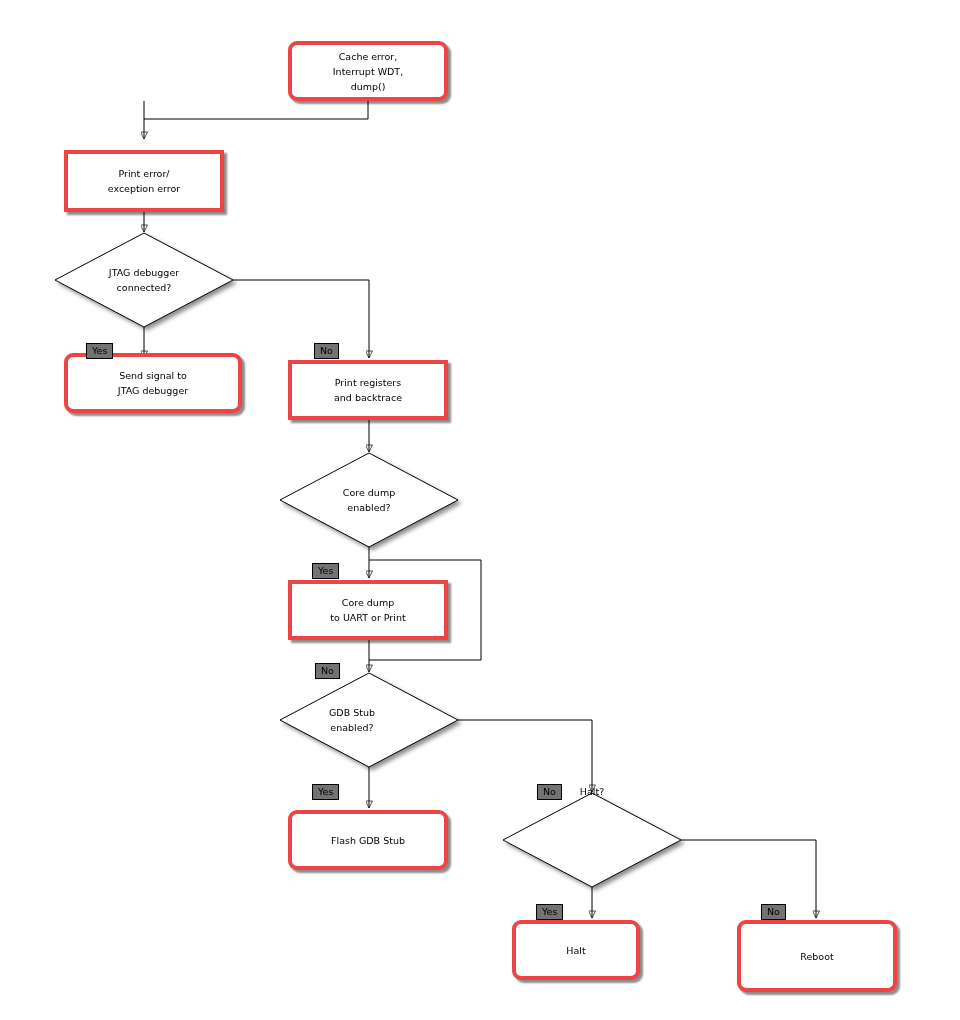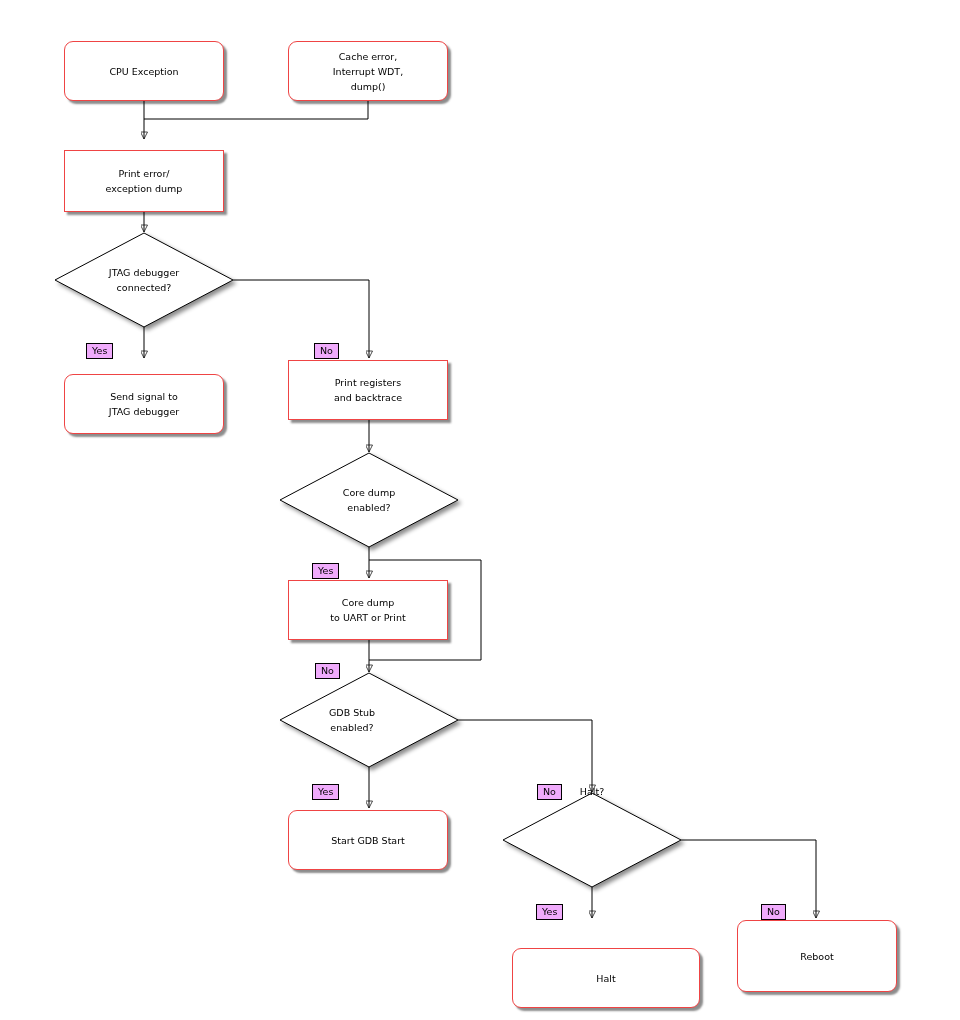--- a/index.html
+++ b/index.html
@@ -2,29 +2,29 @@
 <html><head>
 <meta charset="utf-8">
 <style>
   html,body{margin:0;padding:0;background:#fff;}
   #canvas{position:relative;width:960px;height:1020px;background:#ffffff;overflow:hidden;
           font-family:"DejaVu Sans","Liberation Sans",sans-serif;color:#000;}
   #wires{position:absolute;left:0;top:0;width:960px;height:1020px;}
   #wires path{stroke:#000;stroke-width:1;fill:none;}
   #wires polygon.diamond{fill:#fff;stroke:#000;stroke-width:1;
           filter:drop-shadow(3px 3px 2px rgba(0,0,0,0.45));}
-  .node{position:absolute;box-sizing:border-box;border:1px solid #ef4444;background:#fff;
+  .node{position:absolute;box-sizing:border-box;border:4px solid #ef4444;background:#fff;
         display:flex;flex-direction:column;align-items:center;justify-content:center;
         font-size:9.5px;line-height:15px;text-align:center;
         box-shadow:3px 3px 2px rgba(0,0,0,0.45);}
   .rounded{border-radius:9px;}
   .dtext{position:absolute;display:flex;flex-direction:column;align-items:center;
          justify-content:center;text-align:center;font-size:9.5px;line-height:15.5px;
          width:150px;pointer-events:none;}
-  .elabel{position:absolute;box-sizing:border-box;border:1px solid #000;background:#f0abfc;
+  .elabel{position:absolute;box-sizing:border-box;border:1px solid #000;background:#737373;
           font-size:9.5px;line-height:12px;padding:1px 5px;}
 </style>
 </head>
 <body>
 
 <div id="canvas">
 
   <svg id="wires" viewBox="0 0 960 1020" xmlns="http://www.w3.org/2000/svg">
     <defs>
       <marker id="arrow" viewBox="0 0 10 10" refX="10" refY="5" markerWidth="9" markerHeight="7" orient="auto">
@@ -45,55 +45,52 @@
     <path d="M458,720 H592 V792" marker-end="url(#arrow)"></path>
     <path d="M592,887 V918" marker-end="url(#arrow)"></path>
     <path d="M681,840 H816 V918" marker-end="url(#arrow)"></path>
 
     <polygon class="diamond" points="144,233 233,280 144,327 55,280"></polygon>
     <polygon class="diamond" points="369,453 458,500 369,547 280,500"></polygon>
     <polygon class="diamond" points="369,673 458,720 369,767 280,720"></polygon>
     <polygon class="diamond" points="592,793 681,840 592,887 503,840"></polygon>
   </svg>
 
-  <div class="node rounded" style="left:64px;top:41px;width:160px;height:60px;">
-    <div>CPU Exception</div>
-  </div>
 
   <div class="node rounded" style="left:288px;top:41px;width:160px;height:60px;">
     <div>Cache error,</div>
     <div>Interrupt WDT,</div>
     <div>dump()</div>
   </div>
 
   <div class="node" style="left:64px;top:140px;width:160px;height:62px;margin-top:10px;">
     <div>Print error/</div>
-    <div>exception dump</div>
+    <div>exception error</div>
   </div>
 
-  <div class="node rounded" style="left:64px;top:374px;width:160px;height:60px;text-align:center;">
+  <div class="node rounded" style="left:64px;top:353px;width:178px;height:60px;text-align:center;">
     <div>Send signal to</div>
     <div>JTAG debugger</div>
   </div>
 
   <div class="node" style="left:288px;top:360px;width:160px;height:60px;">
     <div>Print registers</div>
     <div>and backtrace</div>
   </div>
 
   <div class="node" style="left:288px;top:580px;width:160px;height:60px;">
     <div>Core dump</div>
     <div>to UART or Print</div>
   </div>
 
   <div class="node rounded" style="left:288px;top:810px;width:160px;height:60px;">
-    <div>Start GDB Start</div>
+    <div>Flash GDB Stub</div>
   </div>
 
-  <div class="node rounded" style="left:512px;top:920px;width:188px;height:60px;margin-top:28px;">
+  <div class="node rounded" style="left:512px;top:920px;width:128px;height:60px;">
     <div>Halt</div>
   </div>
 
   <div class="node rounded" style="left:737px;top:920px;width:160px;height:72px;">
     <div>Reboot</div>
   </div>
 
   <div class="dtext" style="left:69px;top:260px;height:40px;">
     <div>JTAG debugger</div>
     <div>connected?</div>

